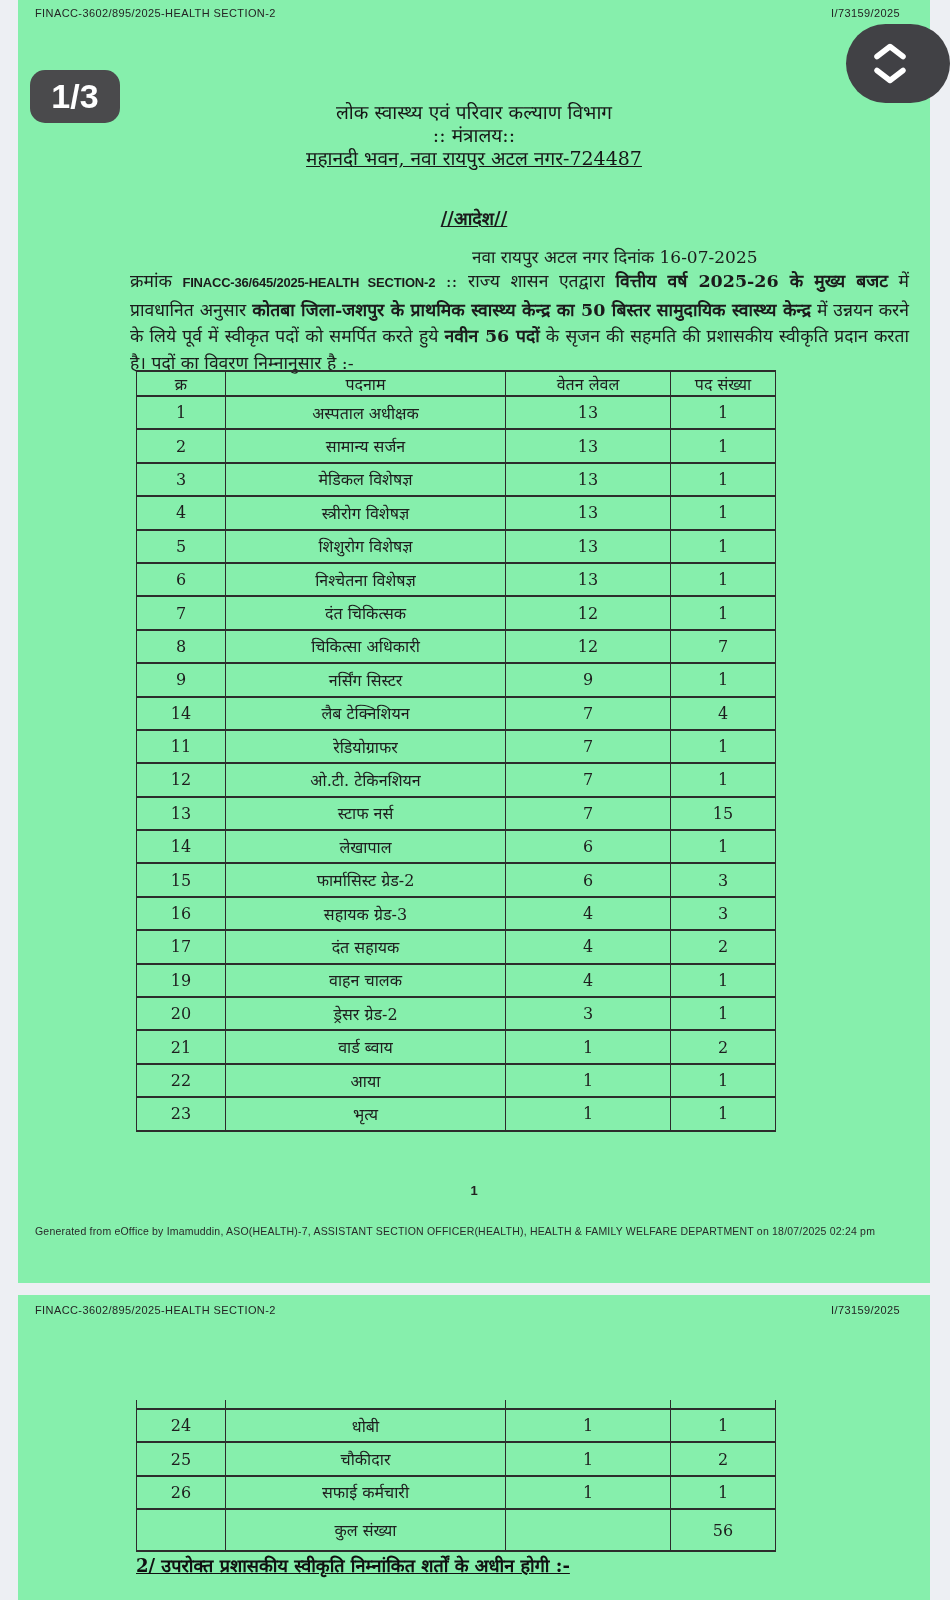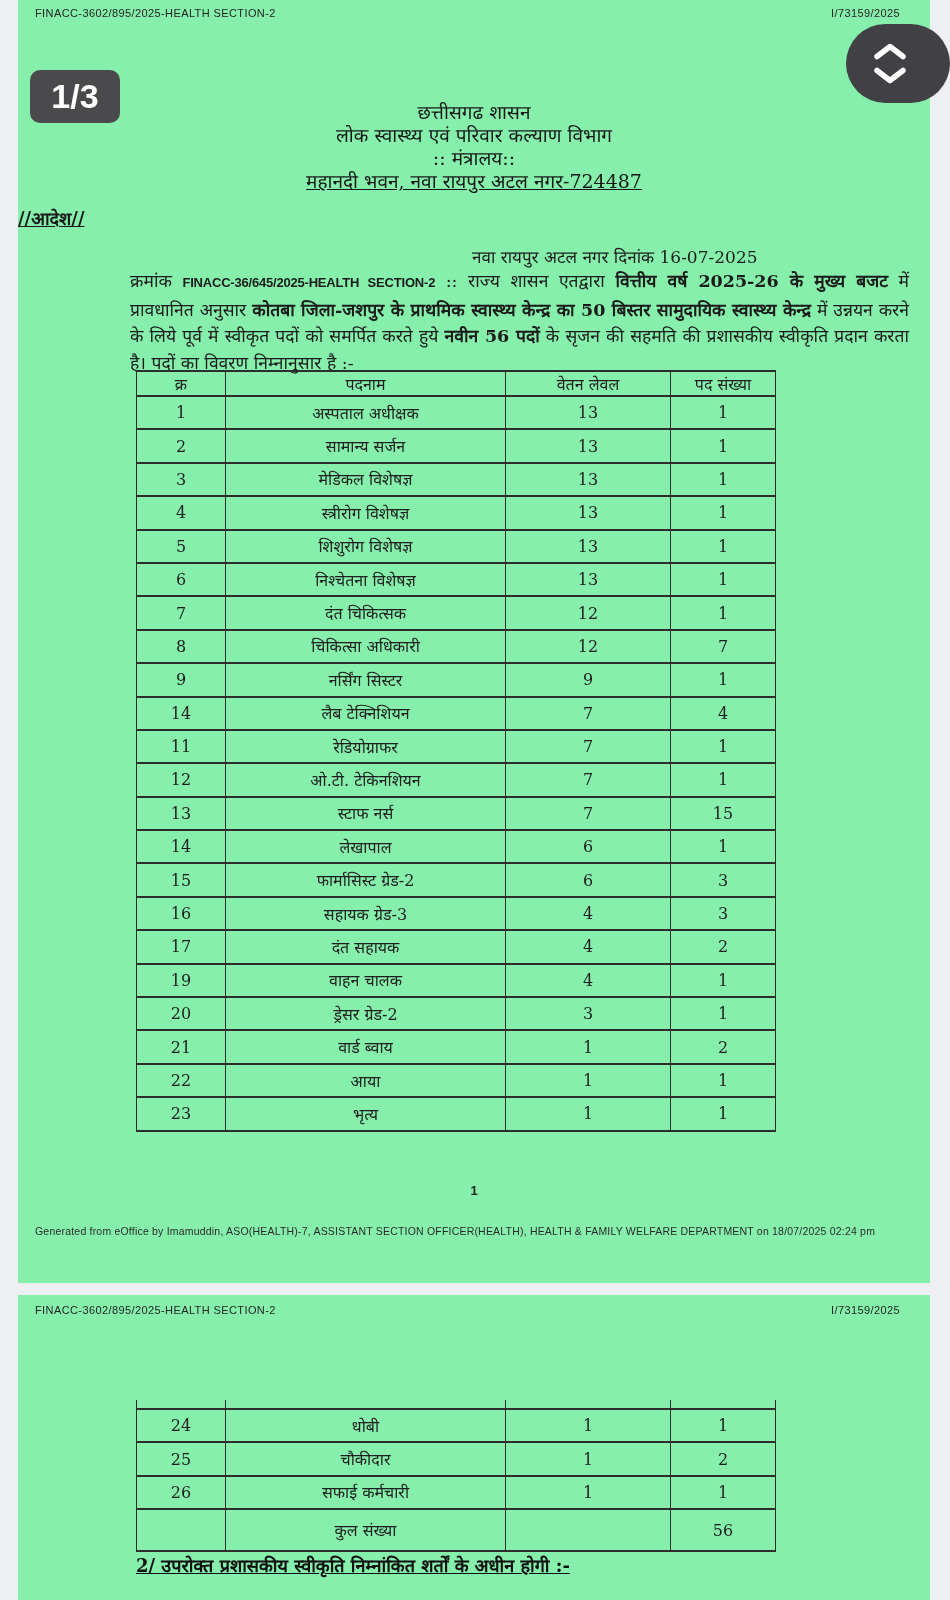--- a/index.html
+++ b/index.html
@@ -7,30 +7,30 @@
   body{font-family:"DejaVu Serif","Liberation Serif",serif;color:#1b1b1b}
   .page{position:relative;width:912px;margin-left:18px;background:#86efac}
   #p1{height:1283px}
   #p2{height:305px;margin-top:12px}
 
   .doc-head{position:absolute;left:17px;right:30px;display:flex;justify-content:space-between;
     font-family:"Liberation Sans",sans-serif;font-size:11px;letter-spacing:.4px;color:#242424}
   #p1 .doc-head{top:7px}
   #p2 .doc-head{top:9px}
 
-  .badge{position:absolute;left:12px;top:70px;width:90px;height:53px;background:#4a4a4c;border-radius:10px;
+  .badge{position:absolute;left:12px;top:70px;width:90px;height:53px;background:#4a4a4c;border-radius:15px;
     color:#fff;font-family:"Liberation Sans",sans-serif;font-weight:bold;font-size:34px;
     display:flex;align-items:center;justify-content:center}
   .navpill{position:absolute;right:-20px;top:24px;width:104px;height:79px;background:#414145;border-radius:40px;
     display:flex;flex-direction:column;align-items:center;justify-content:center;gap:7px;padding-right:16px}
   .navpill .chev{display:flex;line-height:0}
 
   .masthead{position:absolute;top:101px;left:0;width:100%;text-align:center;font-size:19px;line-height:23px;color:#161616}
   .u{text-decoration:underline}
-  .order-heading{position:absolute;top:206px;left:0;width:100%;text-align:left;font-weight:bold;font-size:18px}
+  .order-heading{position:absolute;top:206px;left:0;width:100%;text-align:center;font-weight:bold;font-size:18px}
   .date-line{position:absolute;top:245px;left:454px;font-size:17px}
   .para{position:absolute;top:268px;left:112px;width:779px;font-size:17.5px;line-height:26.5px;text-align:justify}
   .para .bold{font-weight:bold}
   .para .latin{font-family:"Liberation Sans",sans-serif;font-size:13px;font-weight:bold;letter-spacing:-.2px}
 
   table{border-collapse:collapse;position:absolute;left:118px;width:639px;table-layout:fixed}
   #t1{top:370px}
   #t2{top:105px}
   th,td{border:1.6px solid #2c2c2c;border-top-width:2.1px;border-bottom-width:2.1px;
     text-align:center;font-size:16px;vertical-align:middle;color:#1e1e1e;padding:0 4px}
@@ -65,21 +65,20 @@
         </svg>
     </span>
     <span class="chev">
       <svg width="36" height="17" viewBox="0 0 36 17">
           <polyline points="5,3.5 18,13.5 31,3.5" style="fill:none;stroke:#ffffff;stroke-width:5.5;stroke-linecap:round;stroke-linejoin:round"></polyline>
         </svg>
     </span>
   </div>
 
   <div class="masthead">
-    <div>छत्तीसगढ शासन</div>
     <div>लोक स्वास्थ्य एवं परिवार कल्याण विभाग</div>
     <div>:: मंत्रालय::</div>
     <div class="u">महानदी भवन, नवा रायपुर अटल नगर-724487</div>
   </div>
 
   <div class="order-heading u">//आदेश//</div>
 
   <div class="date-line">नवा रायपुर अटल नगर दिनांक 16-07-2025</div>
 
   <p class="para">

